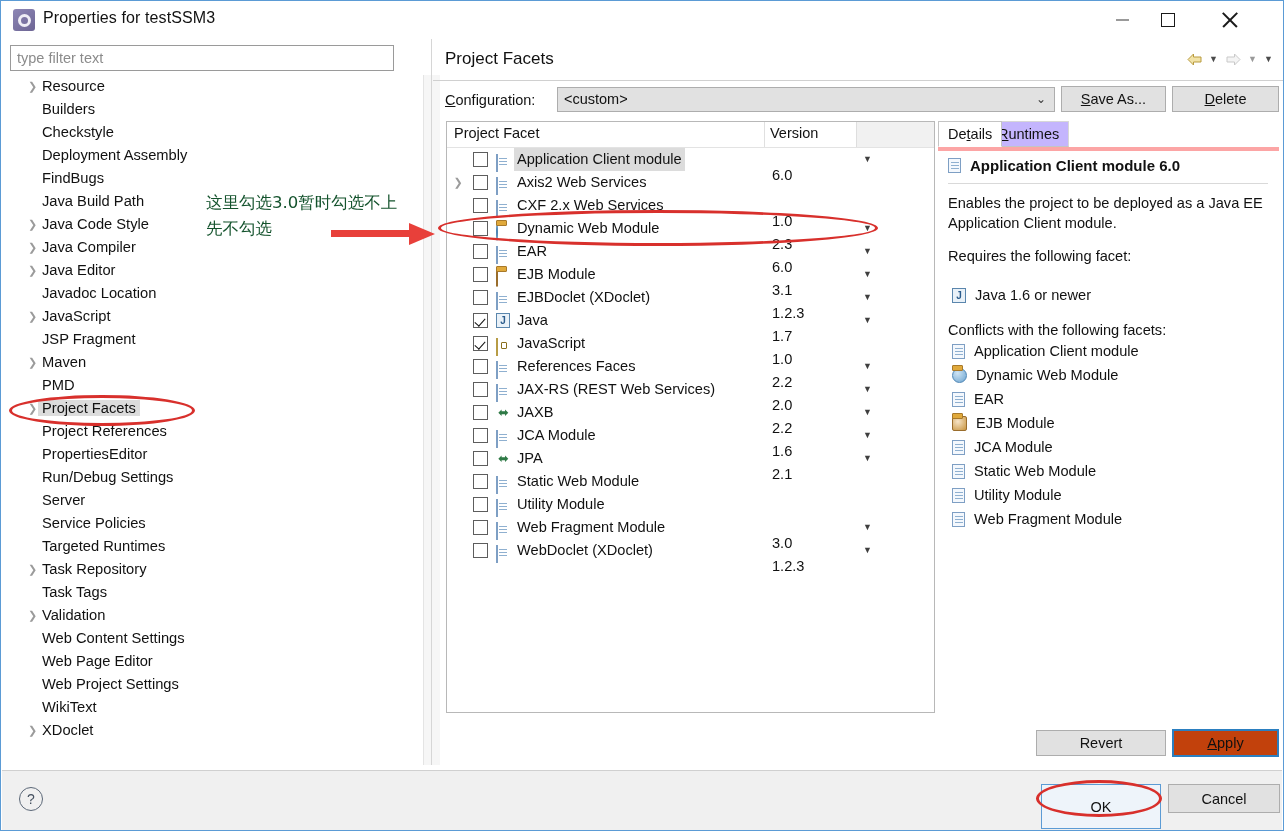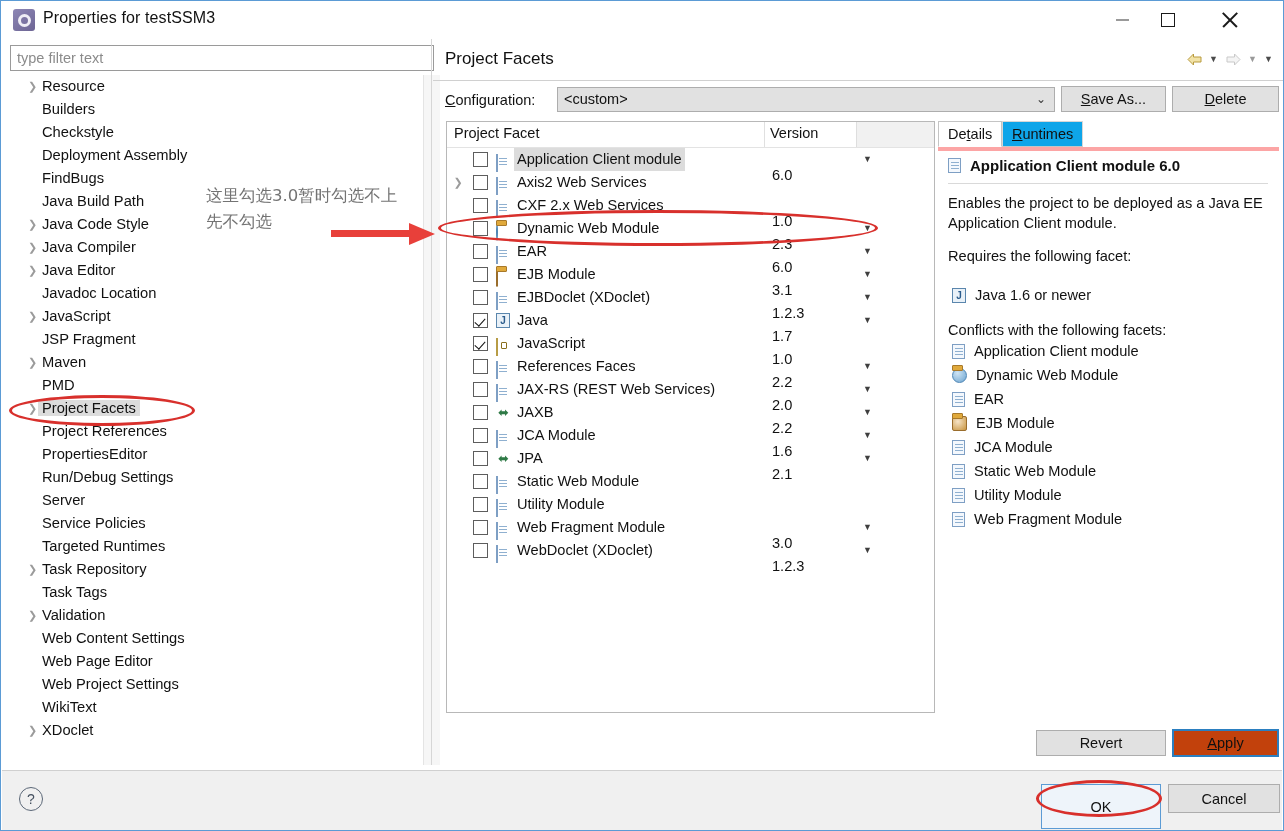--- a/index.html
+++ b/index.html
@@ -18,21 +18,21 @@
   .title-icon .ring{width:13px;height:13px;border-radius:50%;border:3px solid #efeef6;box-sizing:border-box;}
   .title-text{position:absolute;left:42px;top:8px;font-size:16px;color:#121212;letter-spacing:.1px;}
   .wbtn{position:absolute;top:0;width:46px;height:38px;display:flex;align-items:center;justify-content:center;}
   .wbtn .mn{width:13px;height:1.5px;background:#9a9a9a;}
   .wbtn .mx{width:14px;height:14px;border:1.6px solid #1a1a1a;box-sizing:border-box;}
   .wbtn .cl{position:relative;width:18px;height:18px;}
   .wbtn .cl:before,.wbtn .cl:after{content:"";position:absolute;left:-1px;top:8px;width:20px;height:1.5px;background:#1a1a1a;}
   .wbtn .cl:before{transform:rotate(45deg);} .wbtn .cl:after{transform:rotate(-45deg);}
 
   
-  .filter-box{position:absolute;left:9px;top:44px;width:424px;height:26px;border:1px solid #9a9a9a;
+  .filter-box{position:absolute;left:9px;top:44px;width:384px;height:26px;border:1px solid #9a9a9a;
     background:#fff;box-sizing:border-box;}
   .filter-box span{position:absolute;left:6px;top:4px;font-size:14.5px;color:#8b8b8b;}
   .tree{position:absolute;left:9px;top:74px;width:412px;height:690px;background:#fff;overflow:hidden;}
   .tnode{position:relative;height:23px;line-height:23px;padding-left:32px;font-size:14.7px;color:#111;white-space:nowrap;}
   .tnode .arrow{position:absolute;left:18px;top:0;width:10px;height:23px;color:#9b9b9b;font-size:11px;line-height:23px;}
   .tnode.sel > .lbl{background:#dcdcdc;padding:0 4px;margin-left:-4px;}
   .tree-scroll{position:absolute;left:422px;top:74px;width:16px;height:690px;background:#f6f6f6;border-left:1px solid #e4e4e4;}
   .tree-scroll .thumb{position:absolute;left:1px;top:0;width:14px;height:0;background:#cdcdcd;}
 
   
@@ -93,41 +93,41 @@
   .jslock:after{content:"";position:absolute;left:4px;top:3px;width:6px;height:7px;border:1.5px solid #8a6f1e;
     border-radius:1px;box-sizing:border-box;}
   .jaxb{width:15px;height:15px;display:flex;align-items:center;justify-content:center;color:#2f7a46;font-size:13px;}
 
   
   .det-panel{position:absolute;left:937px;top:120px;width:341px;height:592px;box-sizing:border-box;}
   .tabs{position:relative;height:26px;border-bottom:4px solid #fca5a5;}
   .tab{position:absolute;top:0;height:26px;line-height:25px;padding:0 9px;font-size:14.5px;color:#111;box-sizing:border-box;}
   .tab u{text-decoration:underline;}
   .tab.active{background:#fff;border:1px solid #c4c4c4;border-bottom:1px solid #fff;left:0;z-index:2;}
-  .tab.idle{background:#0ea5e9;border:1px solid #d7d7d7;border-bottom:1px solid #c4c4c4;left:64px;text-align:center;}
+  .tab.idle{background:#c4b5fd;border:1px solid #d7d7d7;border-bottom:1px solid #c4c4c4;left:50px;text-align:center;}
   .det-title{position:absolute;left:10px;top:36px;display:flex;align-items:center;gap:9px;font-size:15px;font-weight:bold;color:#111;}
   .det-rule{position:absolute;left:10px;top:62px;width:320px;height:1px;background:#d9d9d9;}
   .det-p{position:absolute;left:10px;width:325px;font-size:14.6px;color:#111;line-height:20px;}
   .det-item{position:absolute;left:14px;display:flex;align-items:center;gap:9px;font-size:14.6px;color:#111;}
   .det-list{position:absolute;left:14px;top:322px;}
   .det-list .li{display:flex;align-items:center;gap:9px;height:24px;font-size:14.6px;color:#111;}
 
   
   #revert-btn{left:1035px;top:729px;width:130px;}
   #apply-btn{left:1171px;top:728px;width:107px;height:28px;border:2px solid #2b7fc0;background:#c2410c;}
   .btm-sep{position:absolute;left:1px;top:769px;width:1280px;height:1px;background:#d0d0d0;}
   .btm-bar{position:absolute;left:1px;top:770px;width:1280px;height:59px;background:#f0f0f0;}
   .help-ic{position:absolute;left:18px;top:786px;width:22px;height:22px;border-radius:50%;border:1.4px solid #5c6878;
     color:#44505f;font-size:14px;display:flex;align-items:center;justify-content:center;}
   #ok-btn{left:1040px;top:783px;width:120px;height:45px;background:#eef4fa;border:1px solid #5b9bd5;}
   #cancel-btn{left:1167px;top:783px;width:112px;height:29px;}
 
   
-  .anno{position:absolute;color:#737373;font-size:16.5px;line-height:25px;white-space:nowrap;
-    font-family:"DejaVu Sans","Liberation Sans",sans-serif;}
+  .anno{position:absolute;color:#14532d;font-size:16.5px;line-height:25px;white-space:nowrap;
+    font-family:"DejaVu Sans","Liberation Sans",sans-serif;margin-top:7px;}
   .ell{position:absolute;border:3px solid #d8302c;border-radius:50%;box-sizing:border-box;pointer-events:none;}
   .arrow-wrap{position:absolute;left:330px;top:222px;width:110px;height:20px;}
   .arrow-wrap .shaft{position:absolute;left:0;top:7px;width:82px;height:7px;background:#e8403a;}
   .arrow-wrap .head{position:absolute;left:78px;top:0;width:0;height:0;border-left:26px solid #e8403a;
     border-top:11px solid transparent;border-bottom:11px solid transparent;}
 </style>
 </head>
 <body>
 
 <div class="dialog">

